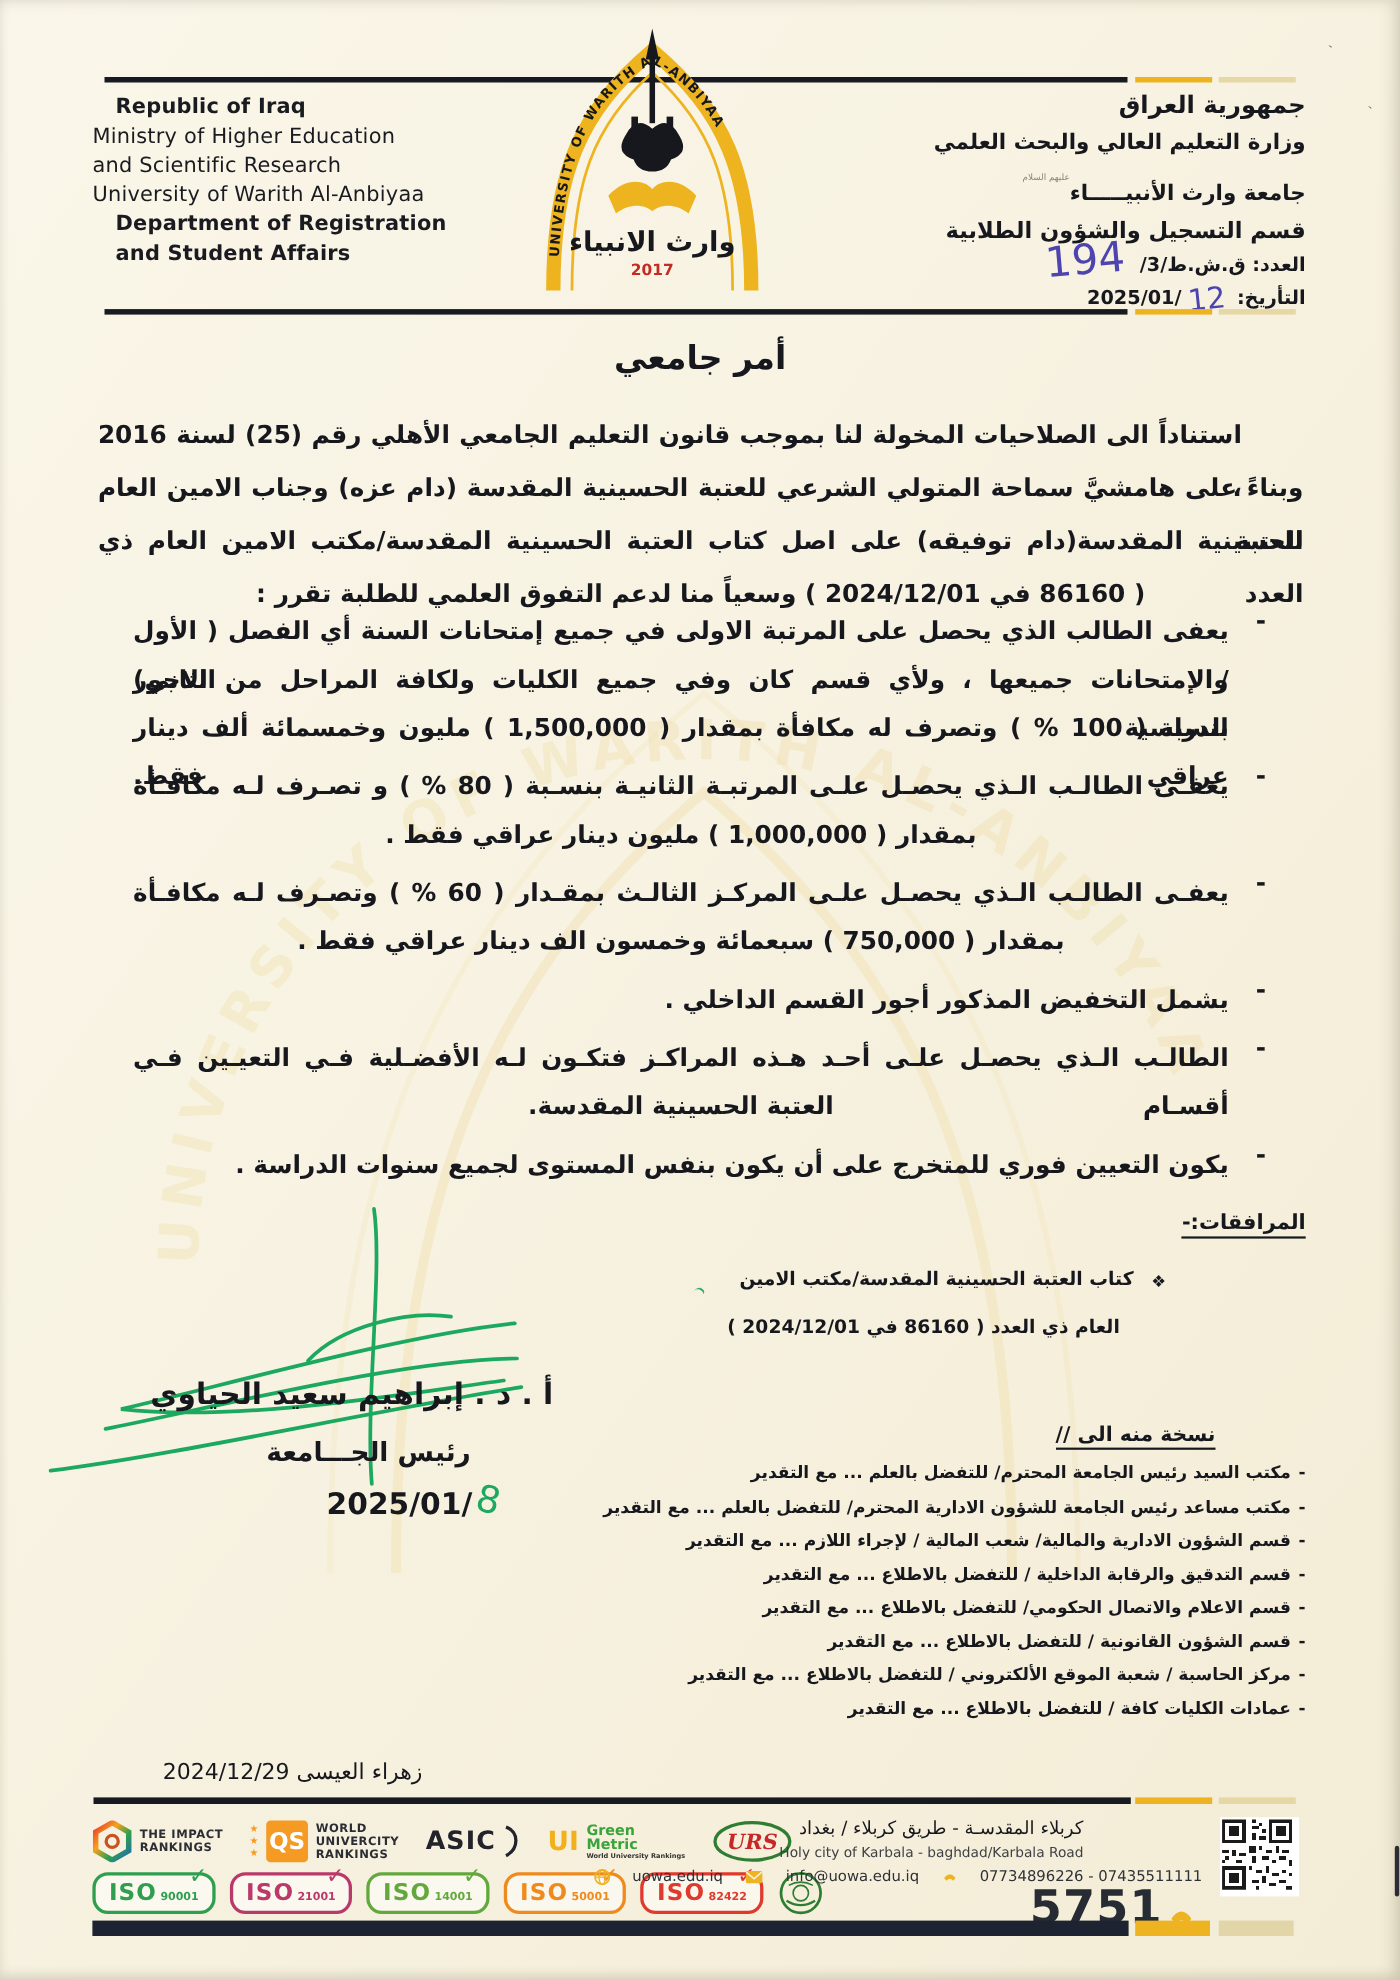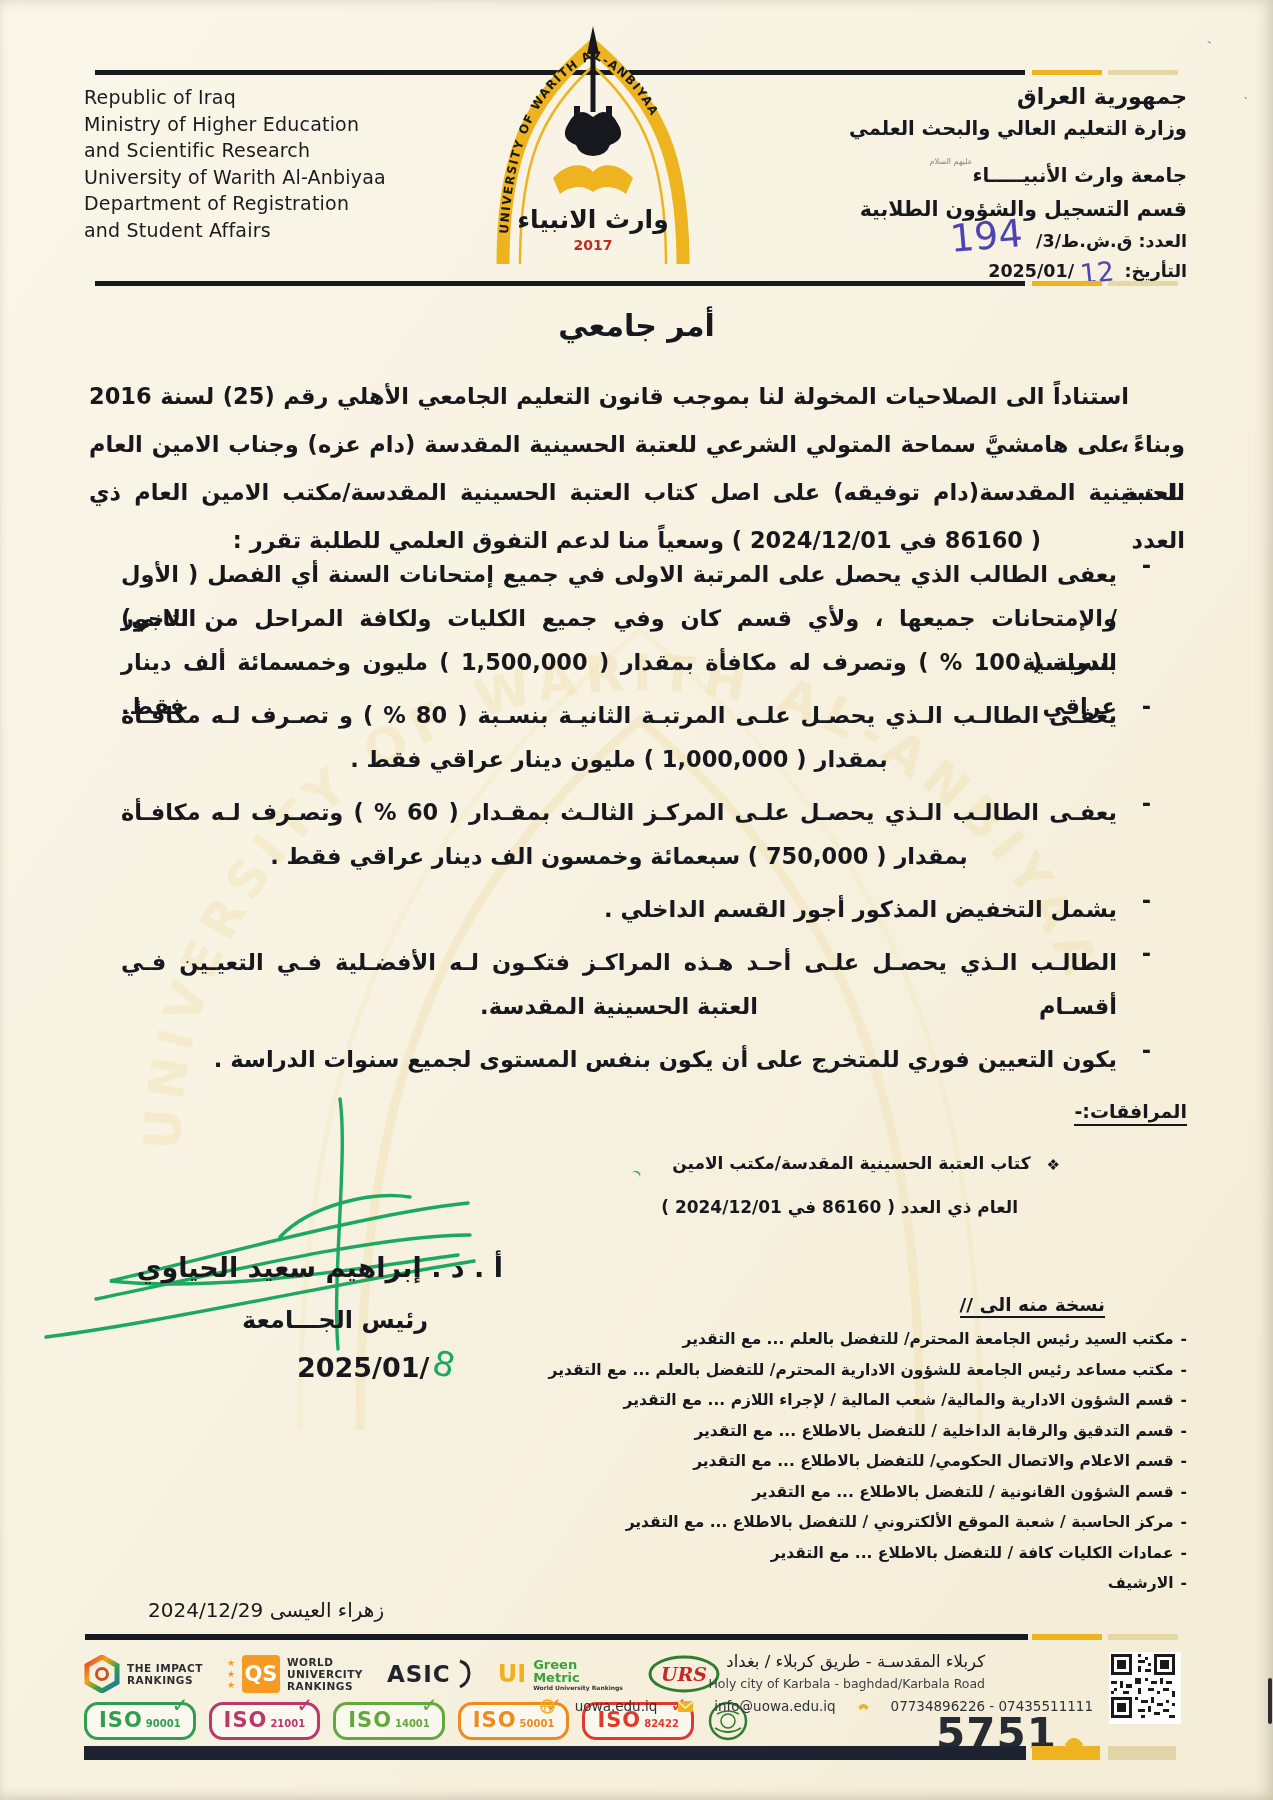--- a/index.html
+++ b/index.html
@@ -2,21 +2,21 @@
 <html lang="ar"><head>
 <meta charset="utf-8">
 <style>
   html,body{margin:0;padding:0;background:#cfccc0;}
   .page{position:relative;width:1273px;height:1800px;margin:0 auto;overflow:hidden;
     background:linear-gradient(125deg,#faf6e9 0%,#f7f2e1 45%,#f3ecd6 100%);
     font-family:"DejaVu Sans",sans-serif;color:#17181d;
     box-shadow:inset -6px 0 14px rgba(90,85,60,.18), inset 0 -4px 10px rgba(90,85,60,.10);}
   .abs{position:absolute;}
   .ar{direction:rtl;unicode-bidi:plaintext;}
-  .bold{font-weight:400;}
+  .bold{font-weight:700;margin-left:21px;}
   
   .hline{position:absolute;height:5px;background:#171a20;}
   .gseg{position:absolute;height:5px;background:#eeb320;}
   .pseg{position:absolute;height:5px;background:#e6d8a5;}
   
   .en-block{left:84px;top:84px;font-size:19px;line-height:26.5px;letter-spacing:.2px;color:#1a1b20;}
   
   .ar-block{right:86px;top:80px;text-align:right;direction:rtl;}
   .arh1{font-size:22px;font-weight:700;line-height:33px;}
   .arh2{font-size:19.5px;font-weight:700;line-height:32px;}
@@ -230,21 +230,20 @@
   <div class="abs copies-h ar">نسخة منه الى //</div>
   <div class="abs copies">
     <div><span class="cd">-</span><span>مكتب السيد رئيس الجامعة المحترم/ للتفضل بالعلم ... مع التقدير</span></div>
     <div><span class="cd">-</span><span>مكتب مساعد رئيس الجامعة للشؤون الادارية المحترم/ للتفضل بالعلم ... مع التقدير</span></div>
     <div><span class="cd">-</span><span>قسم الشؤون الادارية والمالية/ شعب المالية / لإجراء اللازم ... مع التقدير</span></div>
     <div><span class="cd">-</span><span>قسم التدقيق والرقابة الداخلية / للتفضل بالاطلاع ... مع التقدير</span></div>
     <div><span class="cd">-</span><span>قسم الاعلام والاتصال الحكومي/ للتفضل بالاطلاع ... مع التقدير</span></div>
     <div><span class="cd">-</span><span>قسم الشؤون القانونية / للتفضل بالاطلاع ... مع التقدير</span></div>
     <div><span class="cd">-</span><span>مركز الحاسبة / شعبة الموقع الألكتروني / للتفضل بالاطلاع ... مع التقدير</span></div>
     <div><span class="cd">-</span><span>عمادات الكليات كافة / للتفضل بالاطلاع ... مع التقدير</span></div>
-    <div><span class="cd">-</span><span>الارشيف</span></div>
   </div>
 
   <div class="abs annotation ar">زهراء العيسى 2024/12/29</div>
 
   <div class="hline" style="left:85px;top:1634px;width:943px;height:6px;"></div>
   <div class="gseg" style="left:1032px;top:1634px;width:70px;height:6px;"></div>
   <div class="pseg" style="left:1108px;top:1634px;width:70px;height:6px;"></div>
 
   <div class="abs logo-row">
     <div class="lr-item">

